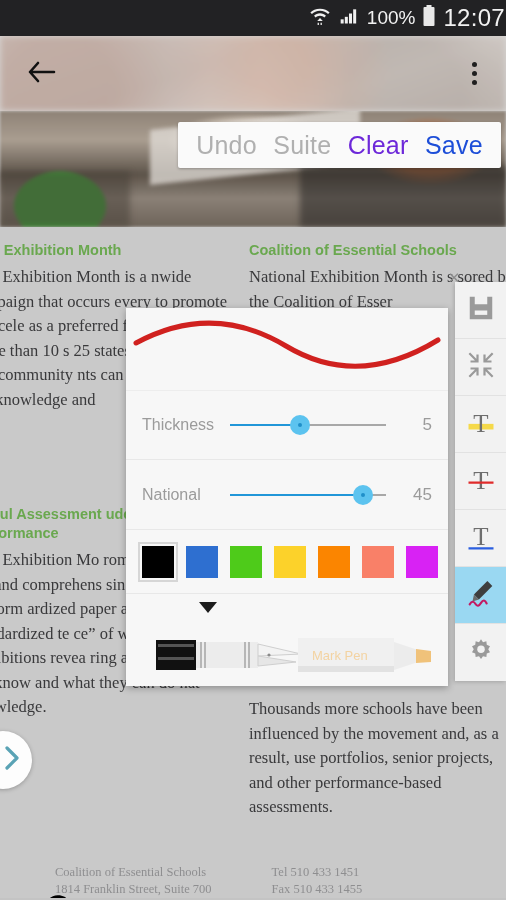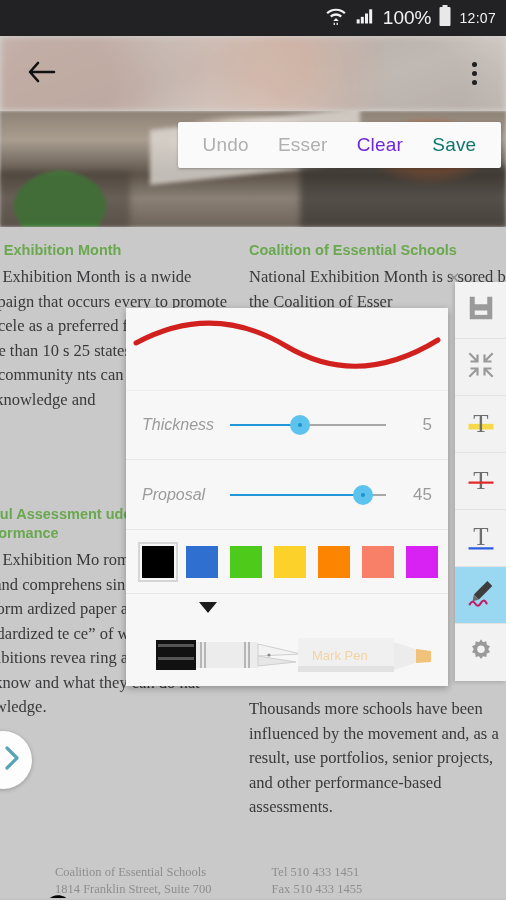--- a/index.html
+++ b/index.html
@@ -7,23 +7,23 @@
   body {
     font-family:"Liberation Sans", sans-serif;
     background:#c9c9c9;
     position:relative;
   }
 
   
   #status-bar {
     position:absolute; top:0; left:0; width:506px; height:36px;
     background:#222224; display:flex; align-items:center;
-    justify-content:flex-end; padding-right:10px; gap:7px;
-  }
-  #status-bar .st-txt { color:#f2f2f2; font-size:14px; letter-spacing:.3px; }
+    justify-content:flex-end; padding-right:1px; gap:7px;
+  }
+  #status-bar .st-txt { color:#f2f2f2; font-size:24px; letter-spacing:.3px; }
   #status-bar .st-pct { color:#f2f2f2; font-size:19px; }
   .ic { display:inline-block; }
 
   
   #app-header {
     position:absolute; top:36px; left:0; width:506px; height:75px;
     overflow:hidden;
   }
   #header-photo {
     position:absolute; inset:0;
@@ -82,21 +82,21 @@
   }
 
   
   #edit-action-bar {
     position:absolute; top:122px; left:178px; width:323px; height:46px;
     background:#fafafa; border-radius:2px;
     box-shadow:0 1px 3px rgba(0,0,0,.28);
     display:flex; align-items:center; justify-content:space-around;
     padding:0 10px;
   }
-  #edit-action-bar .act { font-size:19px; letter-spacing:.2px; }
+  #edit-action-bar .act { font-size:25px; letter-spacing:.2px; }
 
   
   #document-page {
     position:absolute; top:227px; left:0; width:506px; height:673px;
     background:#c9c9c9; overflow:hidden;
   }
   .doc-col { position:absolute; top:14px; }
   #doc-col-left  { left:-30px; width:262px; }
   #doc-col-right { left:249px; width:270px; }
   .doc-h {
@@ -137,21 +137,21 @@
   #pen-settings-panel {
     position:absolute; left:126px; top:308px; width:322px; height:378px;
     background:#f7f7f7; box-shadow:0 2px 7px rgba(0,0,0,.3);
   }
   #stroke-preview { width:100%; height:78px; position:relative; }
   .slider-row {
     height:70px; display:flex; align-items:center; padding:0 16px;
     border-bottom:1px solid #e8e8e8;
   }
   .slider-row:first-of-type { border-top:1px solid #ededed; }
-  .slider-label { width:88px; font-size:16px; color:#9b9b9b;font-style:italic; }
+  .slider-label { width:88px; font-size:16px; color:#9b9b9b; }
   .slider-track-wrap { flex:1; position:relative; height:20px; display:flex; align-items:center; }
   .slider-track { position:absolute; left:0; right:0; height:2px; background:#a8a8a8; }
   .slider-fill  { position:absolute; left:0; height:2px; background:#2196d8; }
   .slider-thumb {
     position:absolute; width:20px; height:20px; border-radius:50%;
     background:#5cc3ef; transform:translateX(-10px);
     box-shadow:0 0 0 0 rgba(0,0,0,0);
   }
   .slider-thumb::after{
     content:""; position:absolute; left:8px; top:8px; width:4px; height:4px;
@@ -248,23 +248,23 @@
 
 <div id="photo-strip">
   <div class="pimg"></div>
   <div class="pshape1"></div>
   <div class="pshape2"></div>
   <div class="pshape3"></div>
 </div>
 
 <div id="edit-action-bar">
   <span class="act" style="color:#b0b0b0">Undo</span>
-  <span class="act" style="color:#b0b0b0">Esser</span>
+  <span class="act" style="color:#b0b0b0">Suite</span>
   <span class="act" style="color:#6d28d9">Clear</span>
-  <span class="act" style="color:#0f766e">Save</span>
+  <span class="act" style="color:#1d4ed8">Save</span>
 </div>
 
 <div id="document-page">
 
   <div class="doc-col" id="doc-col-left">
     <div class="doc-h">onal Exhibition Month</div>
     <div class="doc-p">onal Exhibition Month is a nwide campaign that occurs every to promote and cele as a preferred form sment. More than 10 s 25 states open the ts and community nts can showcase their tial knowledge and</div>
   </div>
 
   <div class="doc-col" id="doc-col-right">
@@ -323,21 +323,21 @@
     <span class="slider-label">Thickness</span>
     <span class="slider-track-wrap">
       <span class="slider-track"></span>
       <span class="slider-fill" style="width:45%"></span>
       <span class="slider-thumb" style="left:45%"></span>
     </span>
     <span class="slider-value">5</span>
   </div>
 
   <div class="slider-row">
-    <span class="slider-label">Proposal</span>
+    <span class="slider-label">National</span>
     <span class="slider-track-wrap">
       <span class="slider-track"></span>
       <span class="slider-fill" style="width:85%"></span>
       <span class="slider-thumb" style="left:85%"></span>
     </span>
     <span class="slider-value">45</span>
   </div>
 
   <div id="color-palette">
     <span class="swatch selected" style="background:#000000"></span>

